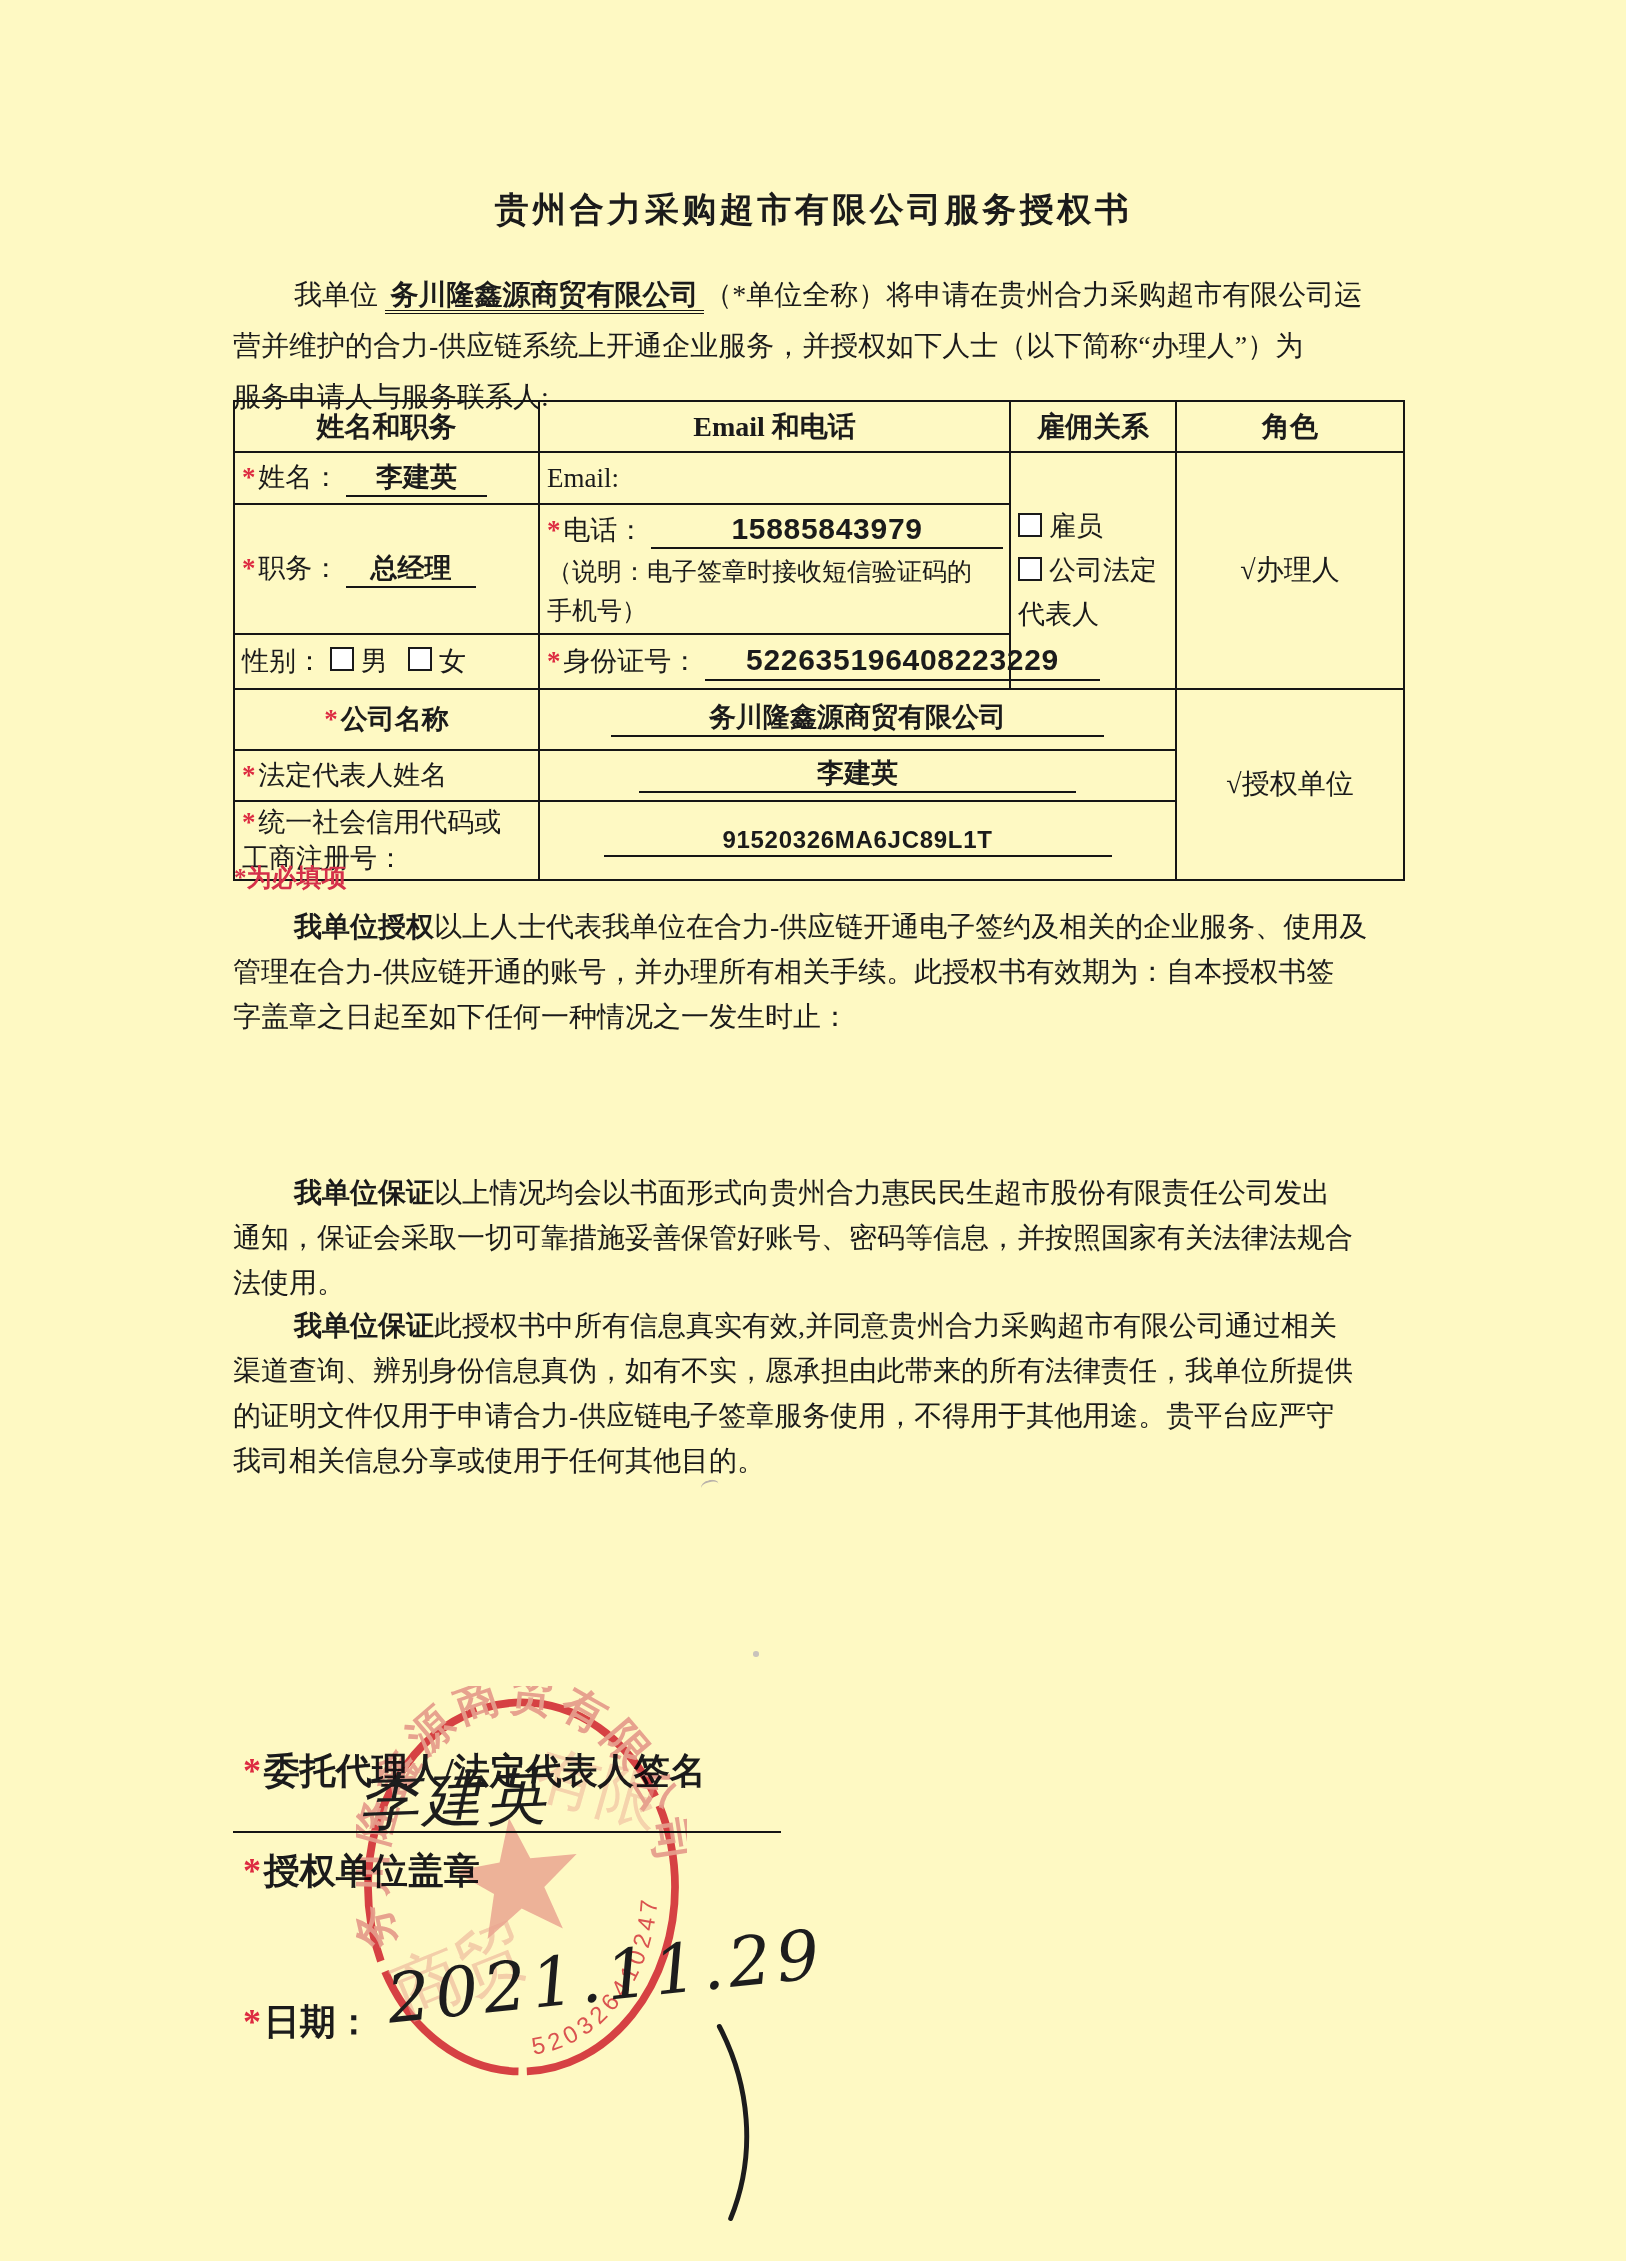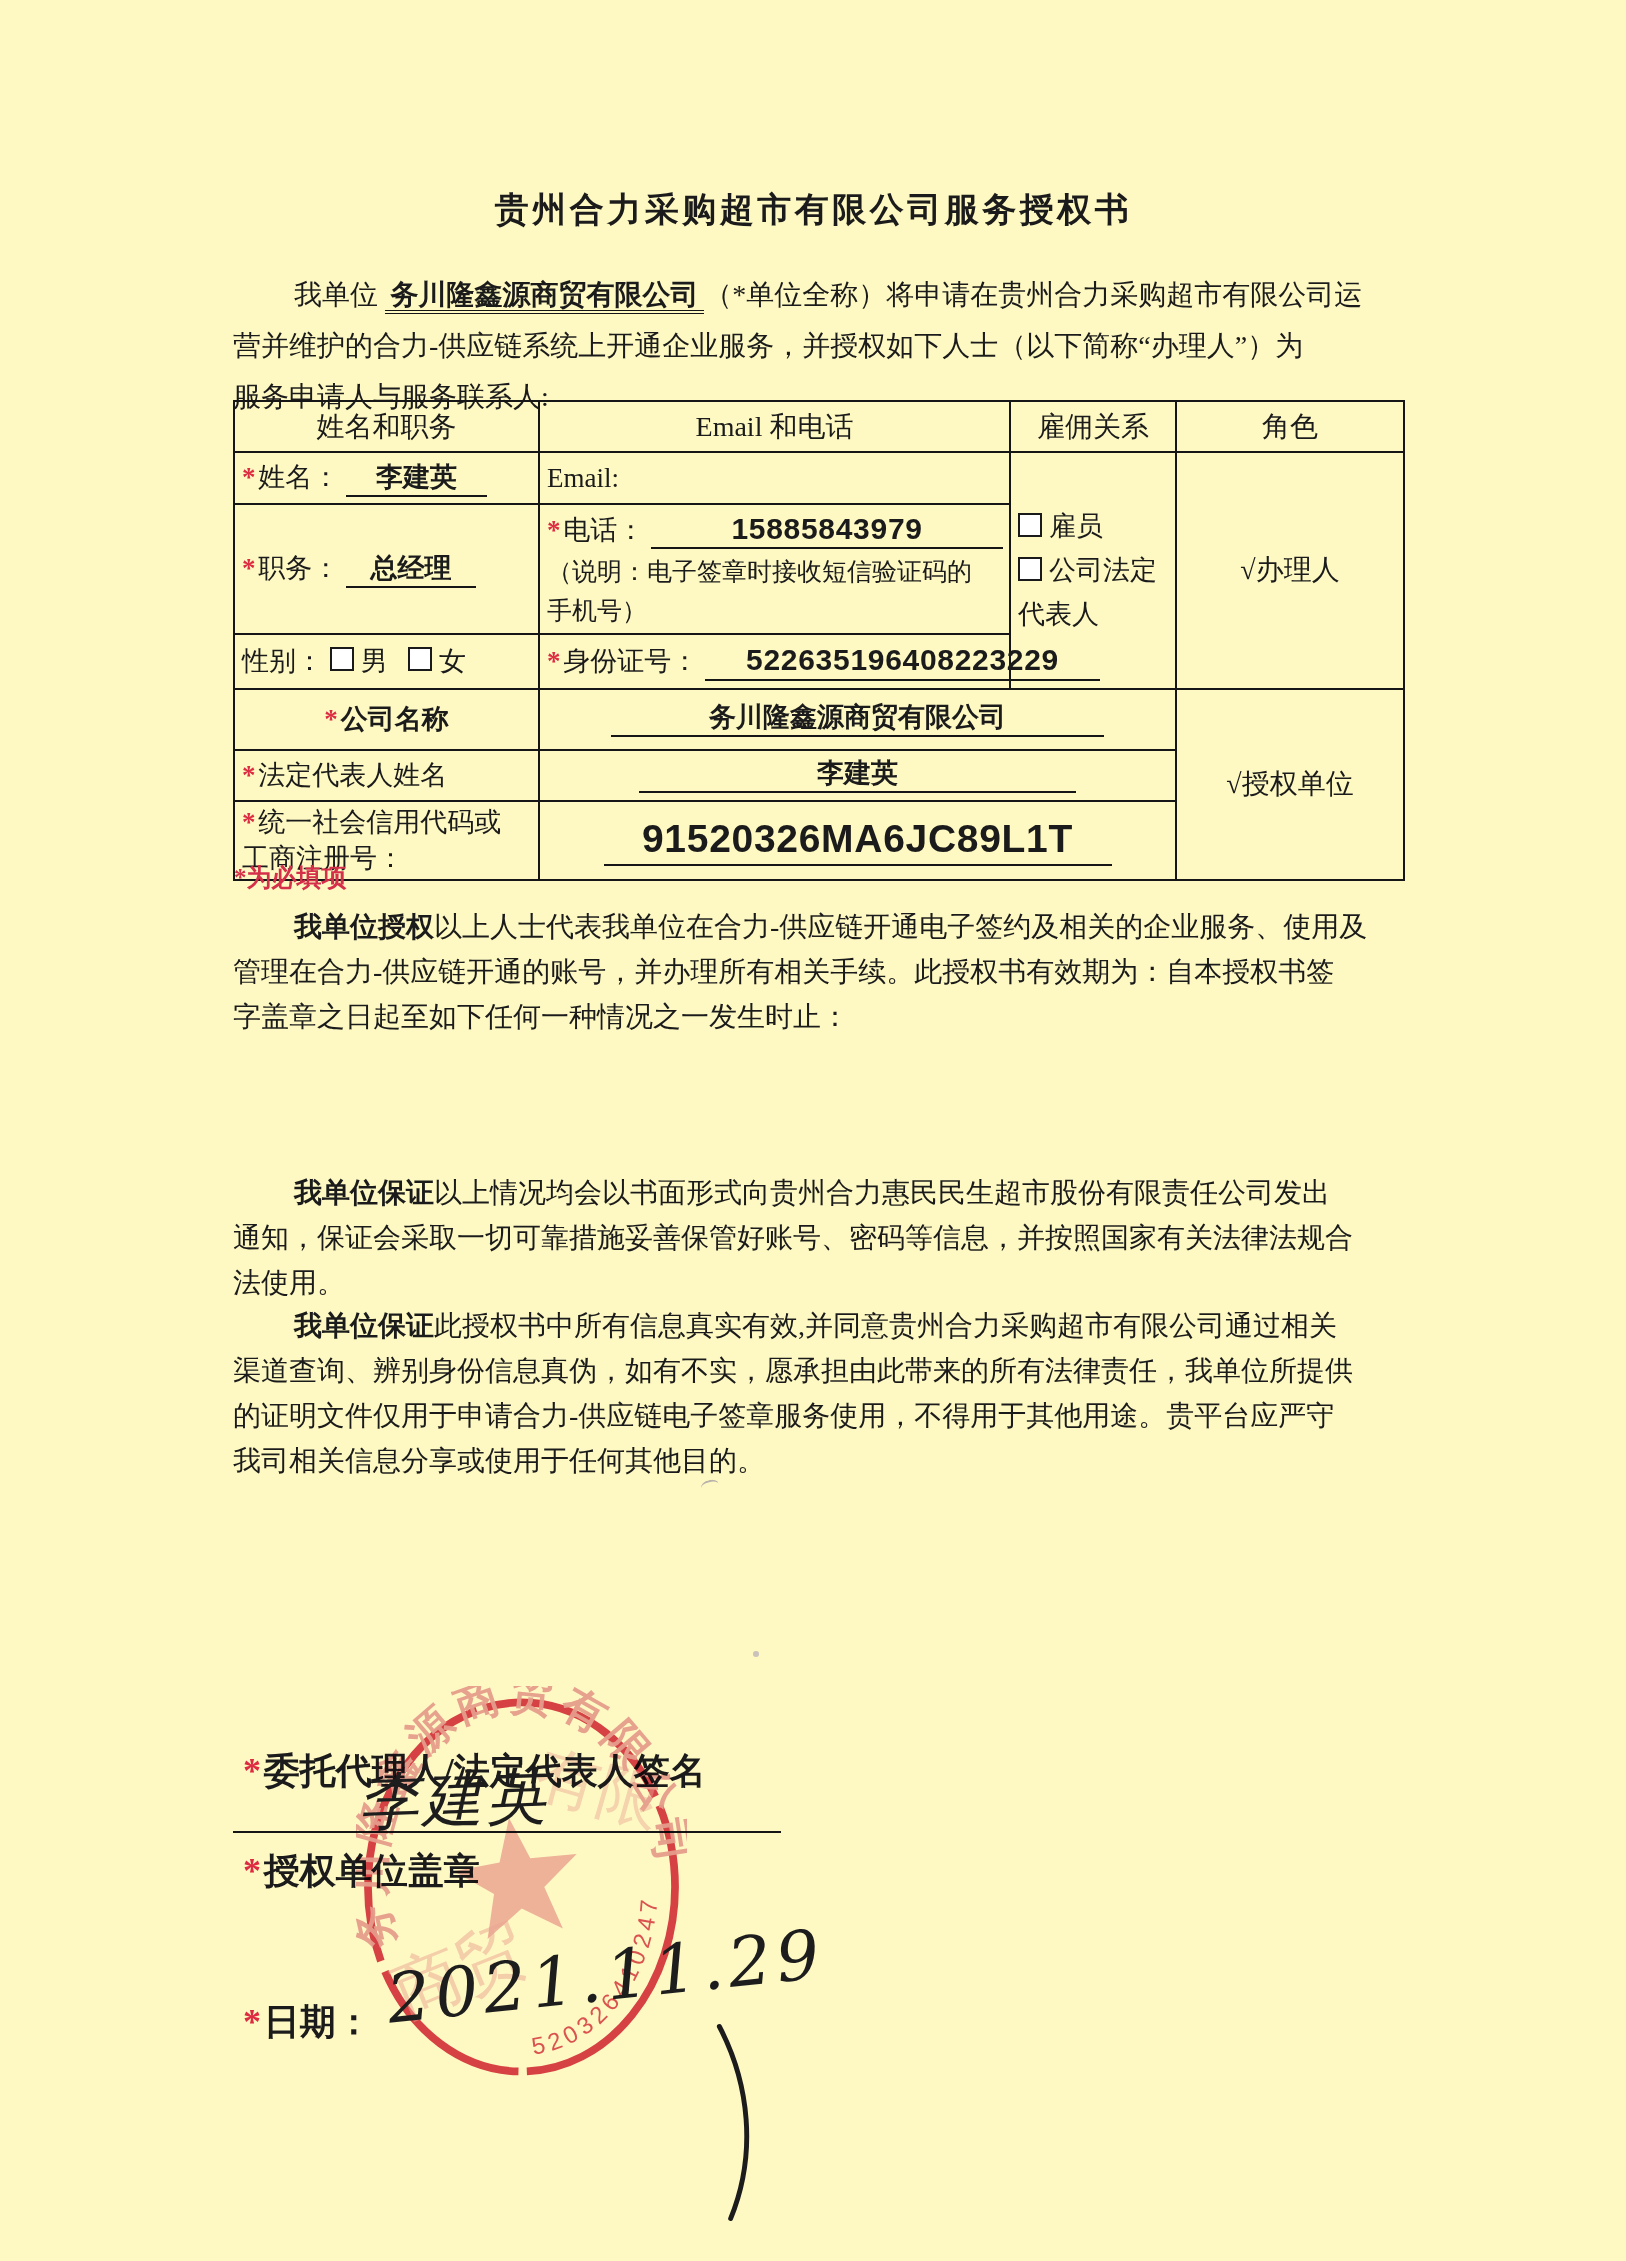--- a/index.html
+++ b/index.html
@@ -28,21 +28,21 @@
     position:absolute;left:233px;top:400px;
     width:1169px;border-collapse:collapse;table-layout:fixed;
     font-size:27px;
   }
   table.grid td,table.grid th{
     border:2.8px solid #161616;
     padding:2.8px 7px;
     vertical-align:middle;
     overflow:visible;
   }
-  table.grid th{font-size:28px;font-weight:normal;text-align:center;border-radius:18px;}
+  table.grid th{font-size:28px;font-weight:bold;text-align:center;border-radius:18px;}
   .u{display:inline-block;border-bottom:2.1px solid #161616;text-align:center;line-height:1.25;}
   .val{font-weight:bold;}
   .num{font-family:"Liberation Sans",sans-serif;font-weight:bold;letter-spacing:0.7px;}
   .cb{display:inline-block;width:20px;height:20px;border:2.1px solid #1a1a1a;margin-right:7px;vertical-align:-1.4px;background:#fff;}
   .cell-left{text-align:left;}
   .cell-center{text-align:center;}
   .phone-note{font-size:25px;line-height:39px;white-space:nowrap;}
   .emp-line{line-height:44px;white-space:nowrap;}
   .role-cell{text-align:center;font-size:28px;}
   
@@ -151,21 +151,21 @@
       <td colspan="2" class="cell-center">
         <span class="u val" style="min-width:437px">李建英</span>
       </td>
     </tr>
     <tr style="height:68px">
       <td class="cell-left">
         <div class="nowrap"><span class="star">*</span><span>统一社会信用代码或</span></div>
         <div class="nowrap">工商注册号：</div>
       </td>
       <td colspan="2" class="cell-center">
-        <span class="u num" style="min-width:508px;font-size:39px">91520326MA6JC89L1T</span>
+        <span class="u num" style="min-width:508px;font-size:24px">91520326MA6JC89L1T</span>
       </td>
     </tr>
   </tbody>
     </table>
 
   <div class="abs req-note red nowrap">
     <span>*</span><span>为必填项</span>
   </div>
 
   <div class="abs bodyblock" style="top:904px">

